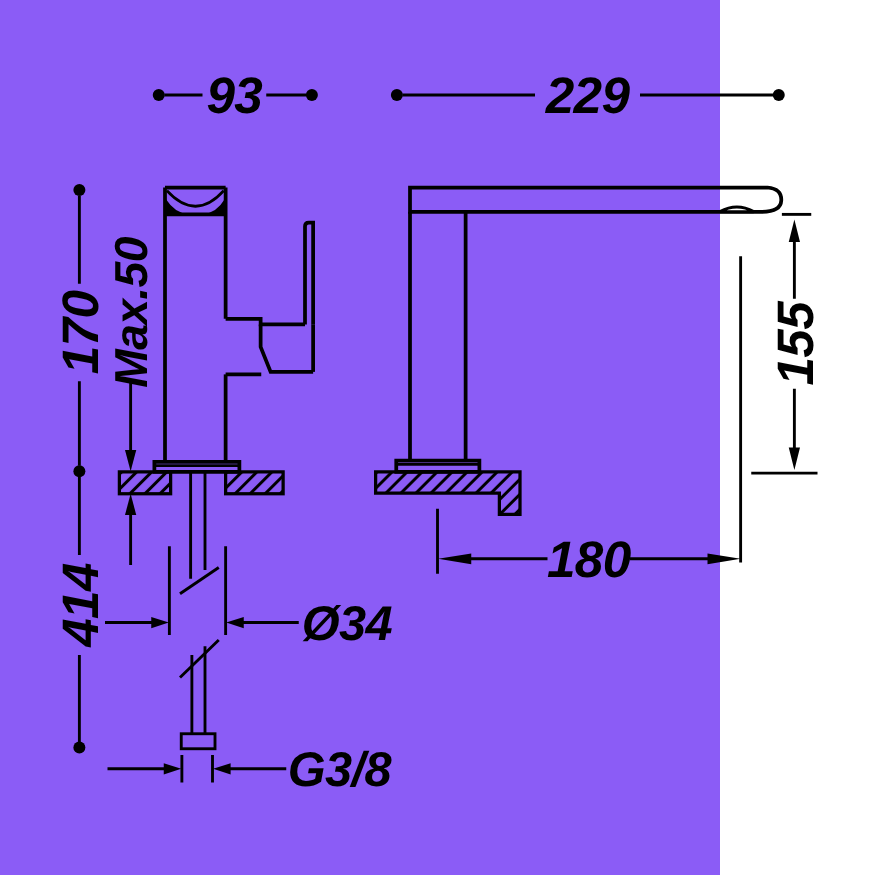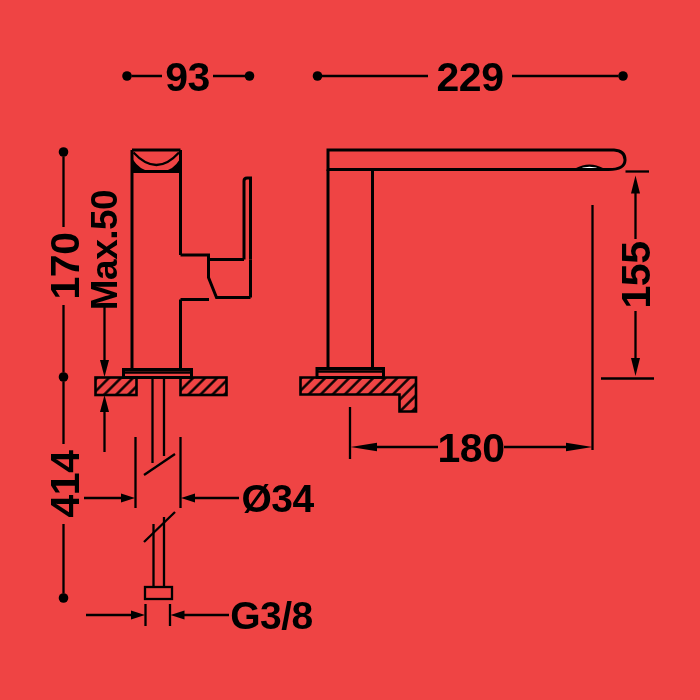--- a/index.html
+++ b/index.html
@@ -5,23 +5,24 @@
   html, body {
     margin: 0;
     padding: 0;
     background: #ffffff;
     width: 700px;
     height: 700px;
     overflow: hidden;
   }
   .stage {
     position: relative;
-    width: 700px;
+    width: 576px;
     height: 700px;
-    background: #ef4444;
+    background: #8b5cf6;
+    font-style: italic;
   }
   svg { display: block; }
   .outline {
     fill: none;
     stroke: #000000;
     stroke-width: 3;
     stroke-linecap: butt;
     stroke-linejoin: miter;
   }
   .thin {

